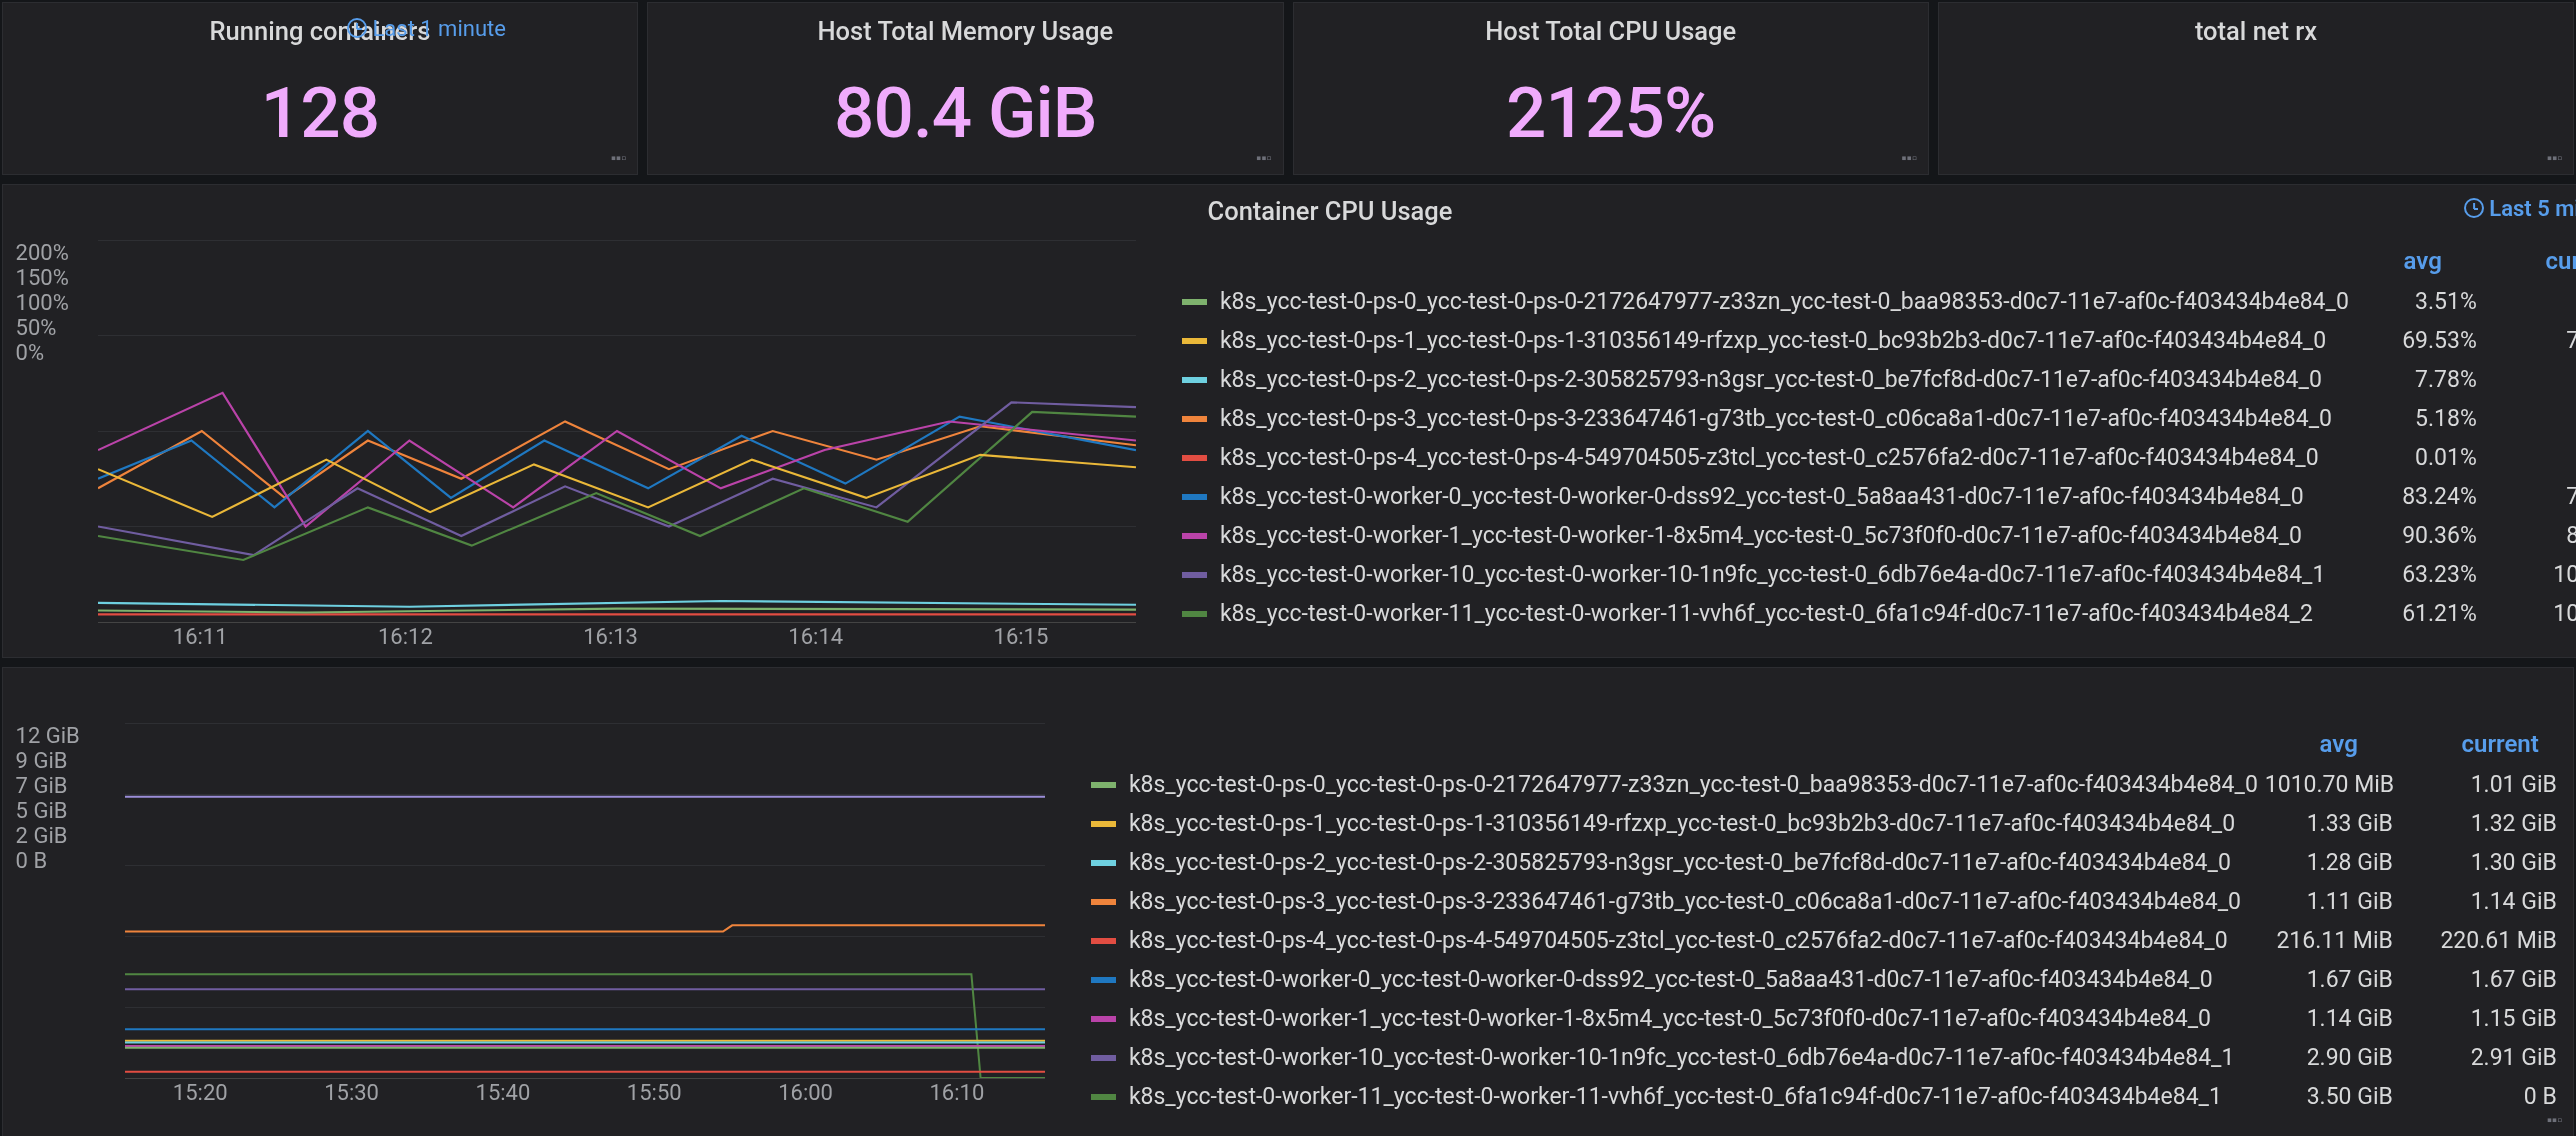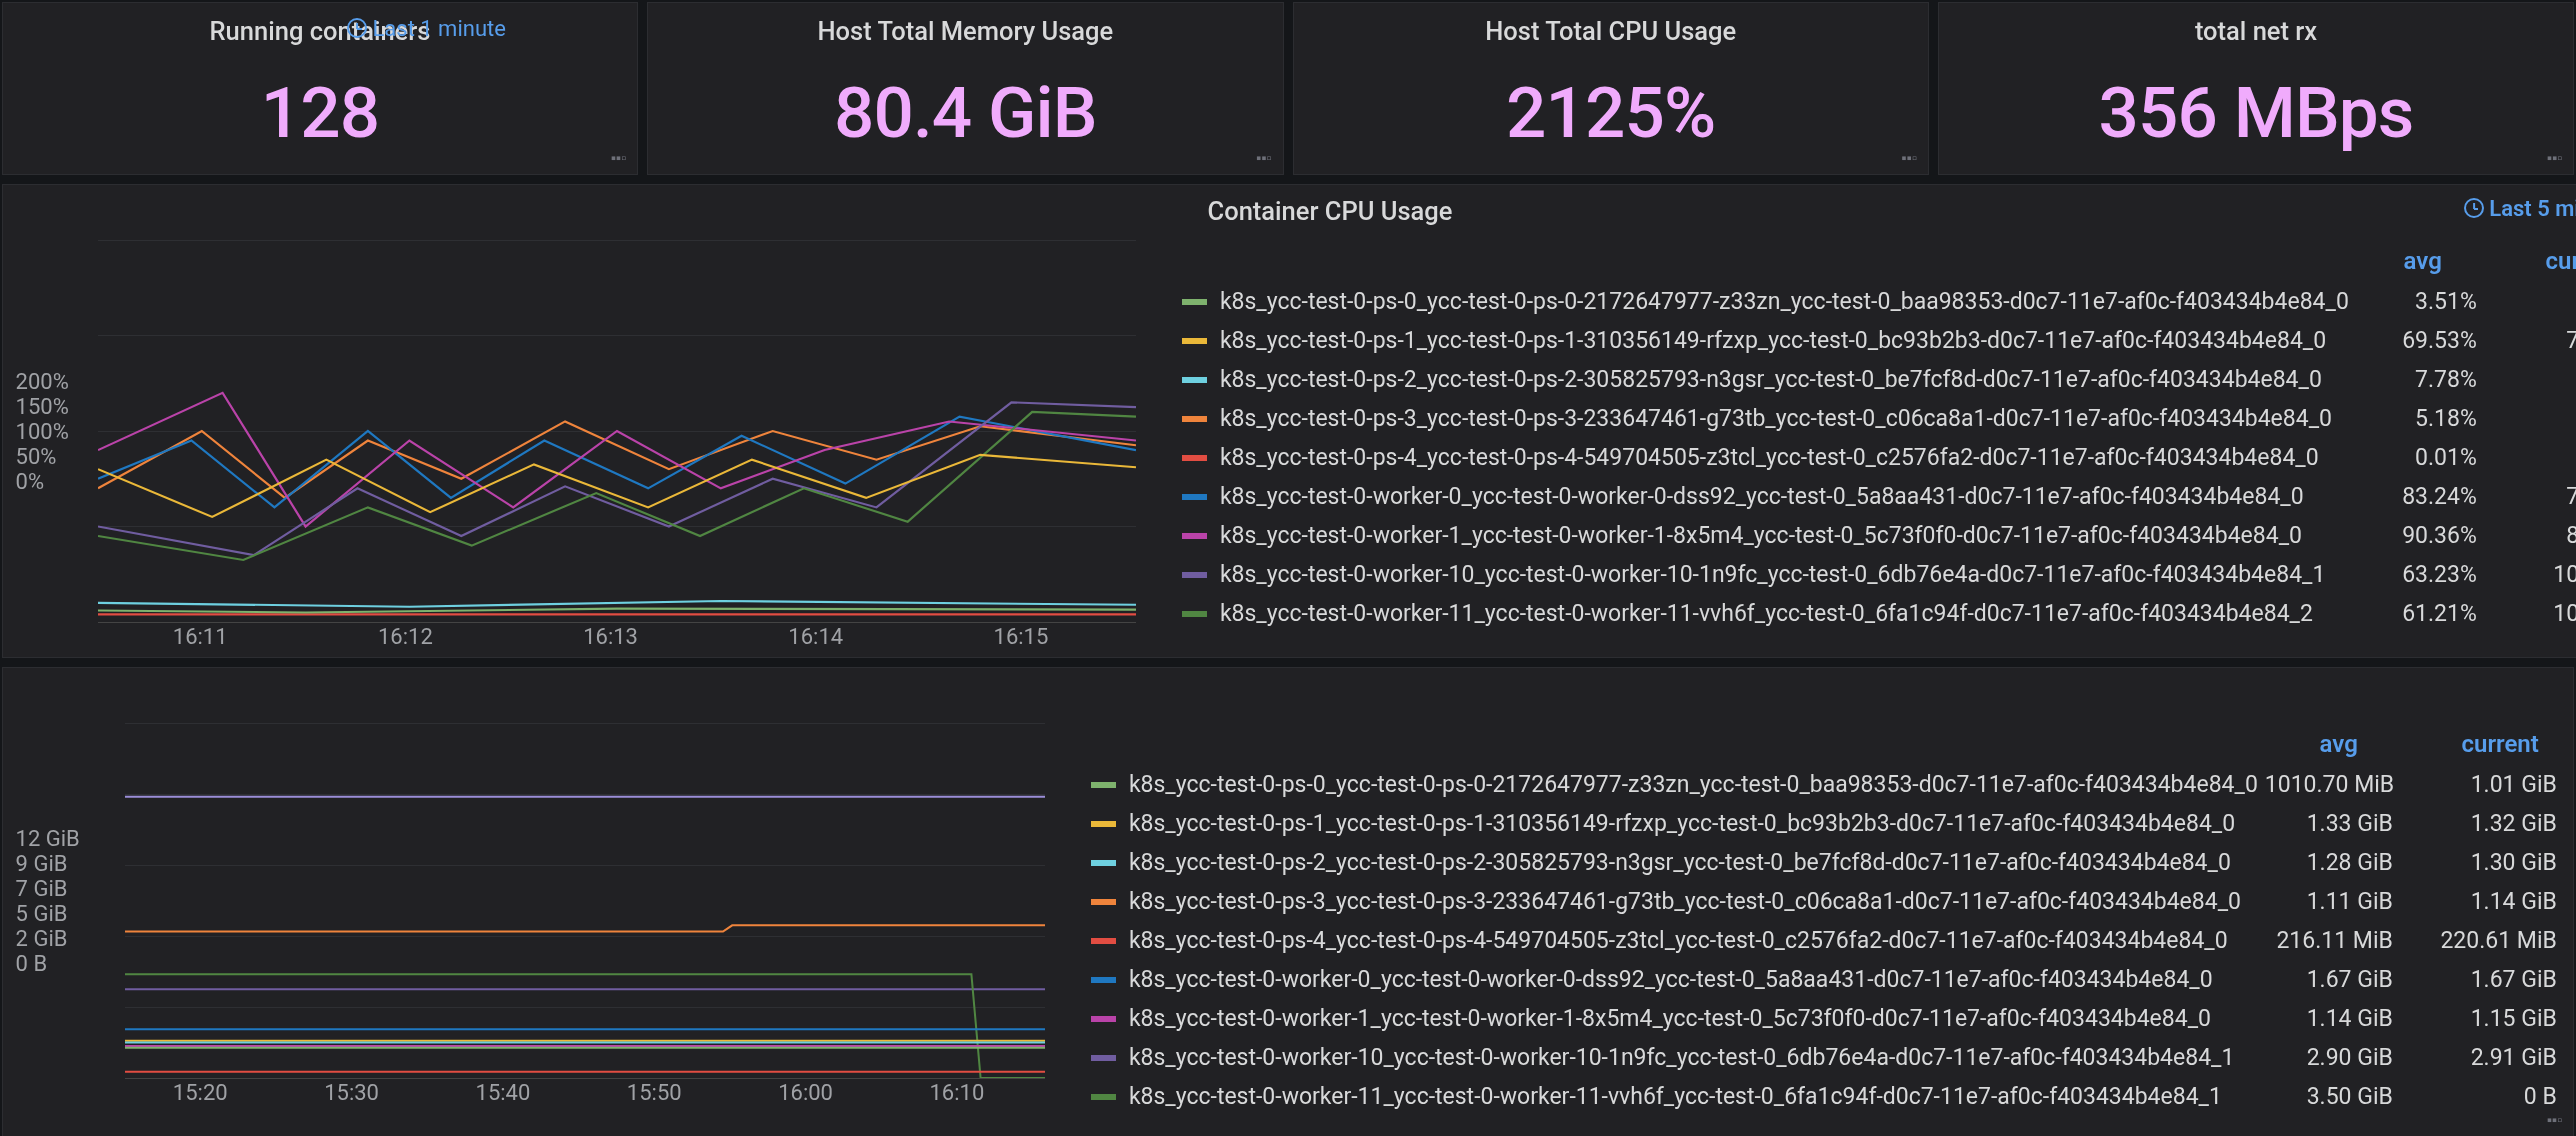--- a/index.html
+++ b/index.html
@@ -14,21 +14,21 @@
   .clock-icon { width: 20px; height: 20px; border: 2.3px solid #579deb; border-radius: 50%; position: relative; }
   .clock-icon::before { content: ""; position: absolute; width: 1.8px; height: 5.5px; background: #579deb; left: 50%; top: 20%; transform: translateX(-50%); }
   .clock-icon::after { content: ""; position: absolute; width: 4.6px; height: 1.8px; background: #579deb; left: 50%; top: 48%; }
   .panel-drilldown { position: absolute; bottom: 7.3px; right: 11px; color: #6e7079; font-size: 14.6px; }
   .graph-panel { flex: 1; display: flex; padding: 11px 16.4px 7.3px 12.8px; position: relative; }
   .graph-panel .title-bar { position: absolute; top: 11px; left: 0; right: 0; text-align: center; font-size: 25.5px; font-weight: 500; color: #d8d9da; }
   .time-pill-right { position: absolute; top: 11px; right: 22px; color: #579deb; font-size: 22px; font-weight: 600; display: flex; align-items: center; gap: 5.5px; }
   .graph-body { display: flex; width: 100%; margin-top: 44px; }
   .chart-area { flex: 0 0 1120px; height: 410px; position: relative; }
   .chart-area.short { flex: 0 0 1029px; height: 383px; }
-  .yaxis { position: absolute; left: 0; top: 0; bottom: 27px; width: 73px; display: flex; flex-direction: column; justify-content: center; align-items: flex-start; color: #a0a2a6; font-size: 22px; }
+  .yaxis { position: absolute; left: 0; top: 0; bottom: 27px; width: 73px; display: flex; flex-direction: column; justify-content: flex-start; align-items: flex-start; color: #a0a2a6; font-size: 22px; }
   .yaxis.wide { width: 100px; }
   .plot { position: absolute; left: 82px; right: 0; top: 0; bottom: 27px; border-bottom: 0.9px solid #444; }
   .plot.wider { left: 109px; }
   .gridline { position: absolute; left: 0; right: 0; border-top: 0.9px solid #2e2f33; }
   .xaxis { position: absolute; left: 82px; right: 12px; bottom: 0; height: 25.5px; display: flex; justify-content: space-around; color: #a0a2a6; font-size: 22px; }
   .xaxis.wider { left: 109px; }
   .legend { flex: 1; margin-left: 46px; margin-top: 7.3px; }
   .legend-header { display: flex; color: #579deb; font-size: 24px; font-weight: 600; justify-content: flex-end; gap: 44px; padding-right: 18px; margin-bottom: 7.3px; }
   .legend-header span { width: 137px; text-align: right; }
   .legend-row { display: flex; align-items: center; font-size: 23px; line-height: 39px; color: #d8d9da; white-space: nowrap; }
@@ -61,21 +61,20 @@
       <div class="stat-value">80.4 GiB</div>
       <div class="panel-drilldown">▪▪▫</div>
     </div>
     <div class="panel stat-panel">
       <div class="stat-title">Host Total CPU Usage</div>
       <div class="stat-value">2125%</div>
       <div class="panel-drilldown">▪▪▫</div>
     </div>
     <div class="panel stat-panel">
       <div class="stat-title">total net rx</div>
-      <div class="stat-value">356 MBps</div>
       <div class="panel-drilldown">▪▪▫</div>
     </div>
   </div>
 
   <div class="row">
     <div class="panel graph-panel" style="height:474px">
       <div class="title-bar">Container CPU Usage</div>
       <div class="time-pill-right">
         <span class="clock-icon"></span>
         <span>Last 5 minutes</span>

